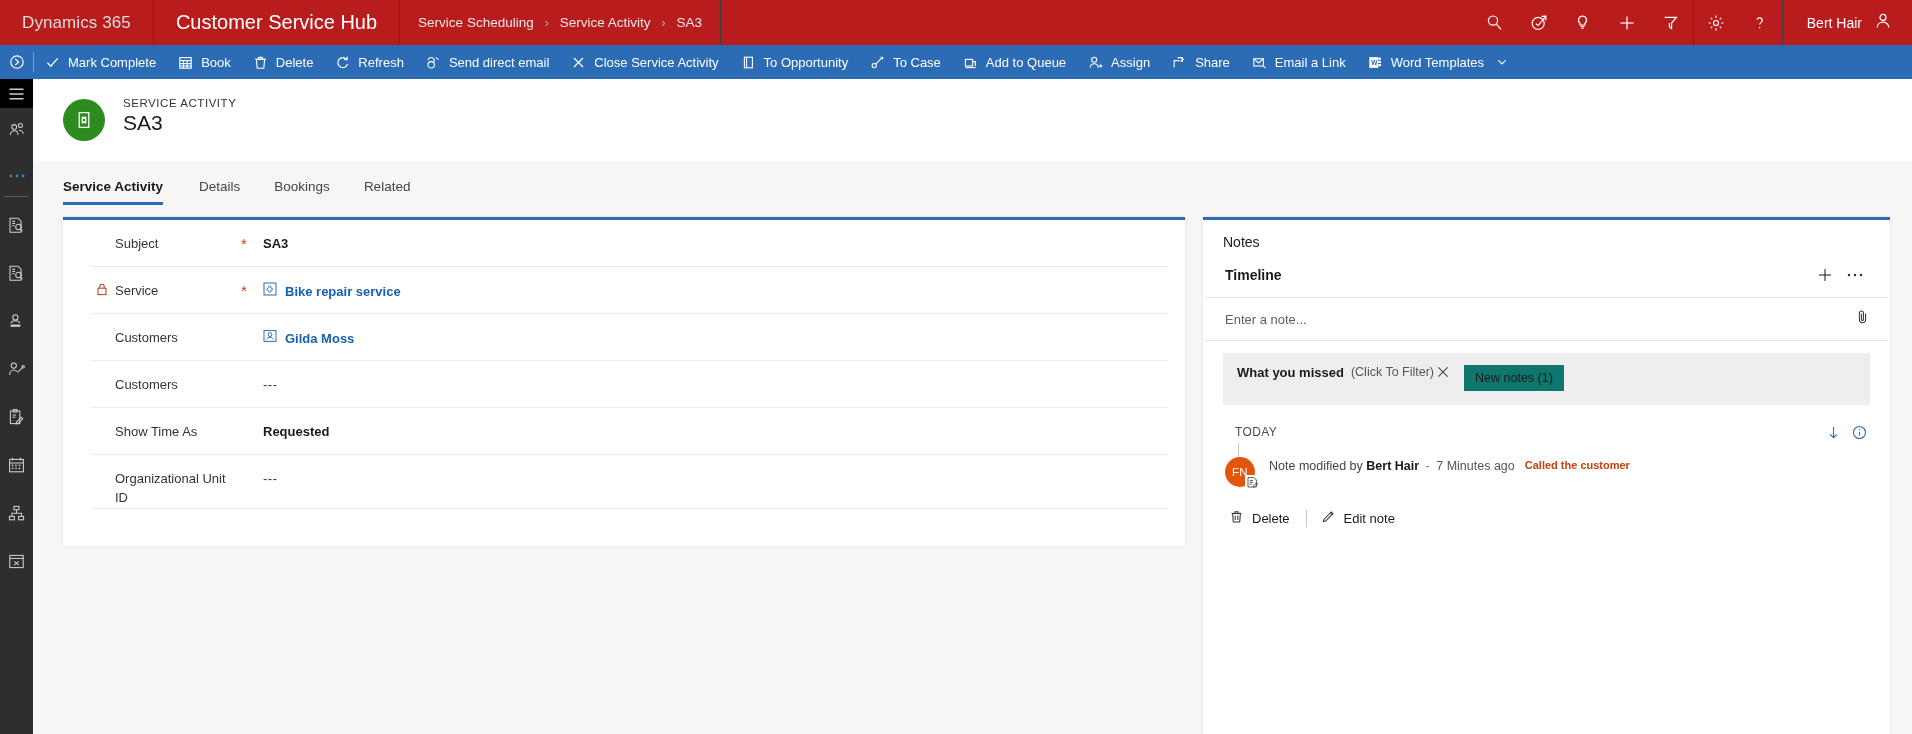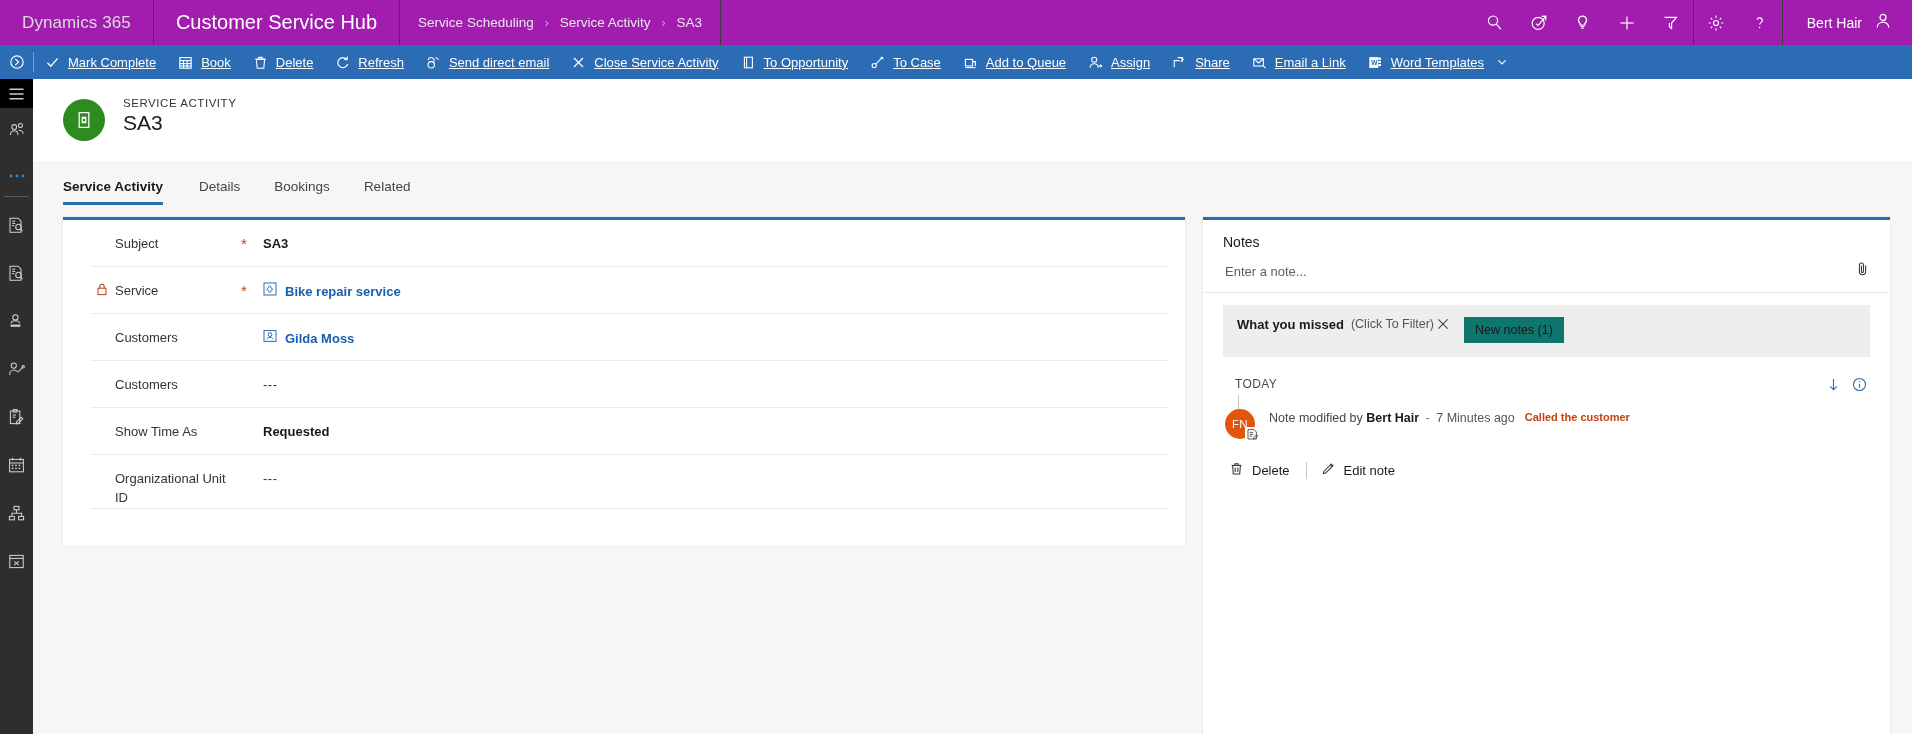--- a/index.html
+++ b/index.html
@@ -8,21 +8,21 @@
     width: 1912px; height: 734px;
     font-family: "Liberation Sans", sans-serif;
     background: #ffffff;
     overflow: hidden;
   }
   body { display: flex; flex-direction: column; }
 
   
   .topbar {
     height: 45px; min-height: 45px;
-    background: #a21caf;
+    background: #b91c1c;
     display: flex; align-items: center;
     color: #ffffff;
   }
   .brand {
     padding: 0 22px 0 22px;
     font-size: 17px; color: #dcdcdc;
     letter-spacing: .1px;
     height: 45px; display: flex; align-items: center;
   }
   .apptitle {
@@ -53,21 +53,20 @@
     font-size: 14px; color: #ffffff;
   }
 
   
   .cmdbar {
     height: 34px; min-height: 34px;
     background: #2b6cb4;
     display: flex; align-items: center;
     color: #ffffff;
     position: relative;
-    text-decoration: underline;
   }
   .cmd-lead {
     width: 33px; height: 34px;
     display: flex; align-items: center; justify-content: center;
     background: #2b6cb4;
   }
   .cmd-lead-sep { width: 1px; height: 20px; background: #6ea2d4; }
   .cmd-item {
     display: flex; align-items: center; gap: 8px;
     padding: 0 11px; height: 34px;
@@ -771,20 +770,36 @@
           <div class="req-star"></div>
           <div class="field-value empty">---</div>
         </div>
 
       </div>
 
       <div class="card card-right">
 
         <div class="notes-title">Notes</div>
 
+        <div class="timeline-head">
+          <div class="timeline-head-title">Timeline</div>
+          <div class="tl-act">
+            <svg width="16" height="16" viewBox="0 0 16 16" stroke="#333" stroke-width="1.15">
+              <line x1="8" y1="2" x2="8" y2="14"></line>
+                <line x1="2" y1="8" x2="14" y2="8"></line>
+            </svg>
+          </div>
+          <div class="tl-act">
+            <svg width="18" height="6" viewBox="0 0 18 6" fill="#333">
+              <circle cx="3" cy="3" r="1.25"></circle>
+                <circle cx="9" cy="3" r="1.25"></circle>
+                <circle cx="15" cy="3" r="1.25"></circle>
+            </svg>
+          </div>
+        </div>
 
         <div class="note-input-row">
           <input class="note-input" type="text" placeholder="Enter a note..." style="">
           <span>
             <svg width="15" height="16" viewBox="0 0 15 16" fill="none" stroke="#333" stroke-width="1.05">
               <path d="M10.6 4.4v6.2a3.1 3.1 0 0 1-6.2 0V4a2 2 0 0 1 4 0v6.4a1 1 0 0 1-2 0V4.8"></path>
             </svg>
           </span>
         </div>
 

